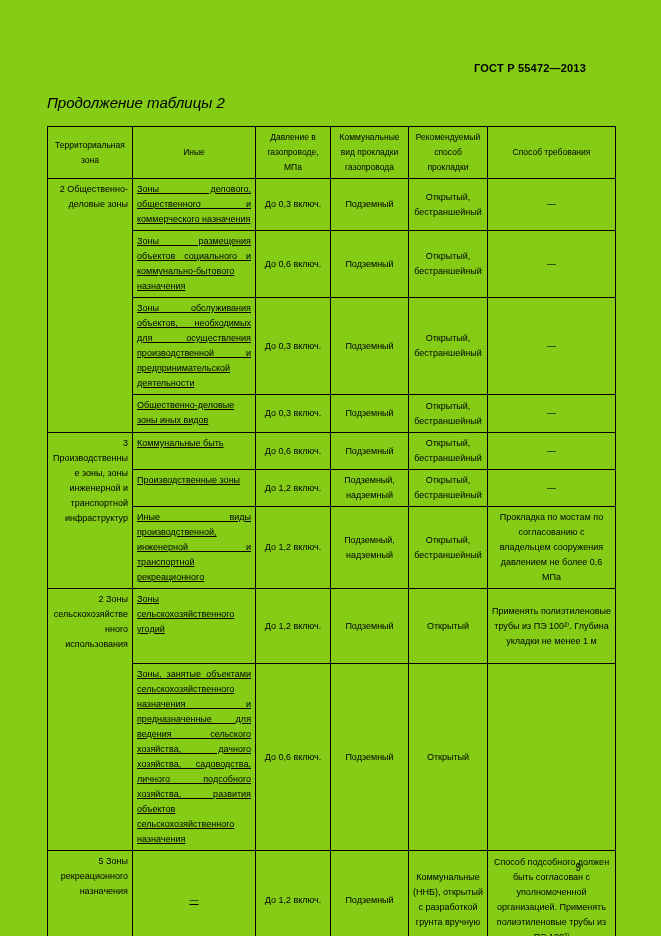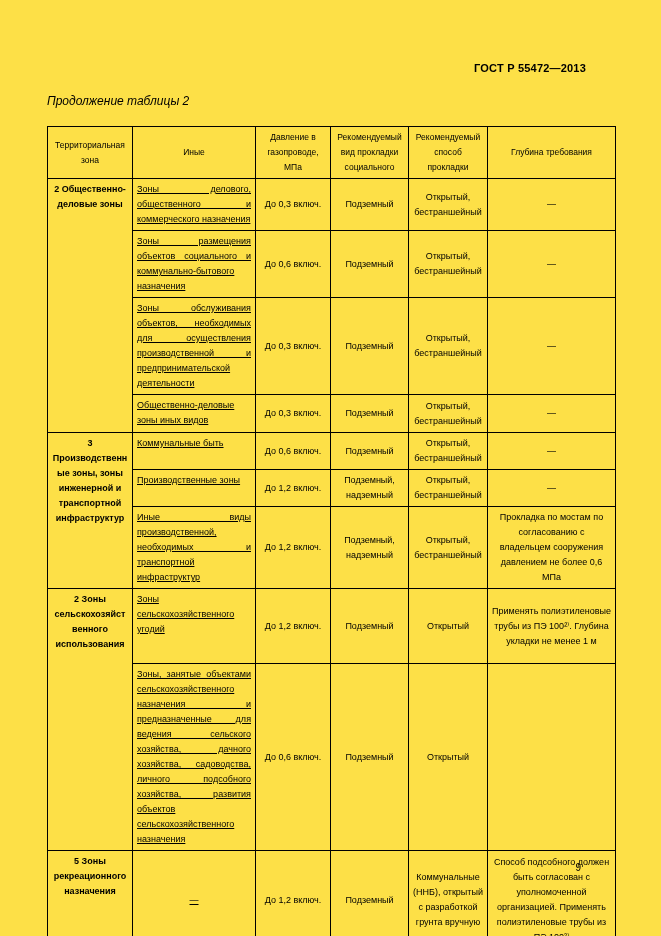--- a/index.html
+++ b/index.html
@@ -6,37 +6,37 @@
     margin: 0;
     padding: 0;
     background: #e8e8e8;
     font-family: "Liberation Sans", "DejaVu Sans", sans-serif;
   }
   .page {
     position: relative;
     width: 661px;
     height: 936px;
     margin: 0 auto;
-    background: #fde047;
+    background: #84cc16;
     box-sizing: border-box;
     color: #000;
   }
   .doc-header {
     position: absolute;
     top: 62px;
     right: 75px;
     font-size: 11px;
     font-weight: bold;
     letter-spacing: 0.2px;
   }
   .table-caption {
     position: absolute;
     top: 94px;
     left: 47px;
-    font-size: 12px;
+    font-size: 15px;
     font-style: italic;
   }
   table.gost-table {
     position: absolute;
     top: 126px;
     left: 47px;
     width: 568px;
     border-collapse: collapse;
     table-layout: fixed;
     font-size: 9px;
@@ -51,23 +51,23 @@
     word-wrap: break-word;
   }
   table.gost-table thead th {
     height: 48px;
     font-weight: normal;
     font-size: 8.5px;
     text-align: center;
     vertical-align: middle;
   }
   td.col-group {
-    text-align: center;
+    text-align: right;
     vertical-align: top;
-    font-weight: bold;
+    font-weight: normal;
     padding-top: 5px;
   }
   td.col-zone {
     text-align: justify;
     vertical-align: top;
     padding-top: 5px;
     text-decoration: underline;
   }
   td.col-pressure,
   td.col-laying_type,
@@ -115,23 +115,23 @@
       <col style="width:75px">
       <col style="width:78px">
       <col style="width:79px">
       <col style="width:128px">
     </colgroup>
     <thead>
       <tr>
         <th>Территориальная зона</th>
         <th>Иные</th>
         <th>Давление в газопроводе, МПа</th>
-        <th>Рекомендуемый вид прокладки социального</th>
+        <th>Коммунальные вид прокладки газопровода</th>
         <th>Рекомендуемый способ прокладки</th>
-        <th>Глубина требования</th>
+        <th>Способ требования</th>
       </tr>
     </thead>
     <tbody>
         <tr>
           <td class="col-group" rowspan="4">2 Общественно-деловые зоны</td>
           <td class="col-zone">Зоны делового, общественного и коммерческого назначения</td>
           <td class="col-pressure">До 0,3 включ.</td>
           <td class="col-laying_type">Подземный</td>
           <td class="col-laying_method">Открытый, бестраншейный</td>
           <td class="col-special dash">—</td>
@@ -166,21 +166,21 @@
           <td class="col-special dash">—</td>
         </tr>
         <tr>
           <td class="col-zone">Производственные зоны</td>
           <td class="col-pressure">До 1,2 включ.</td>
           <td class="col-laying_type">Подземный, надземный</td>
           <td class="col-laying_method">Открытый, бестраншейный</td>
           <td class="col-special dash">—</td>
         </tr>
         <tr>
-          <td class="col-zone">Иные виды производственной, необходимых и транспортной инфраструктур</td>
+          <td class="col-zone">Иные виды производственной, инженерной и транспортной рекреационного</td>
           <td class="col-pressure">До 1,2 включ.</td>
           <td class="col-laying_type">Подземный, надземный</td>
           <td class="col-laying_method">Открытый, бестраншейный</td>
           <td class="col-special">Прокладка по мостам по согласованию с владельцем сооружения давлением не более 0,6 МПа</td>
         </tr>
         <tr>
           <td class="col-group" rowspan="2">2 Зоны сельскохозяйственного использования</td>
           <td class="col-zone">Зоны сельскохозяйственного угодий</td>
           <td class="col-pressure">До 1,2 включ.</td>
           <td class="col-laying_type">Подземный</td>

